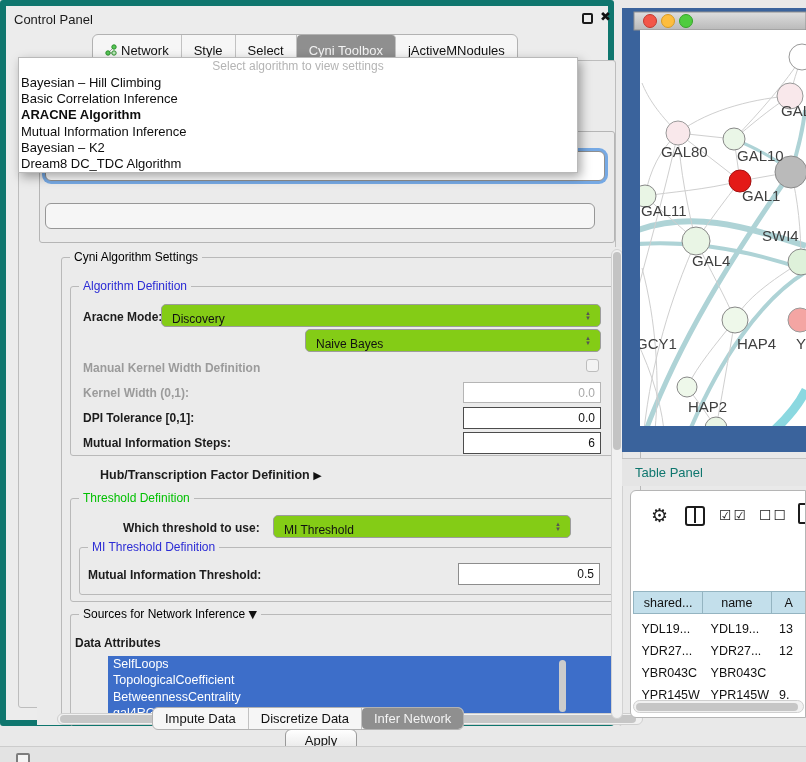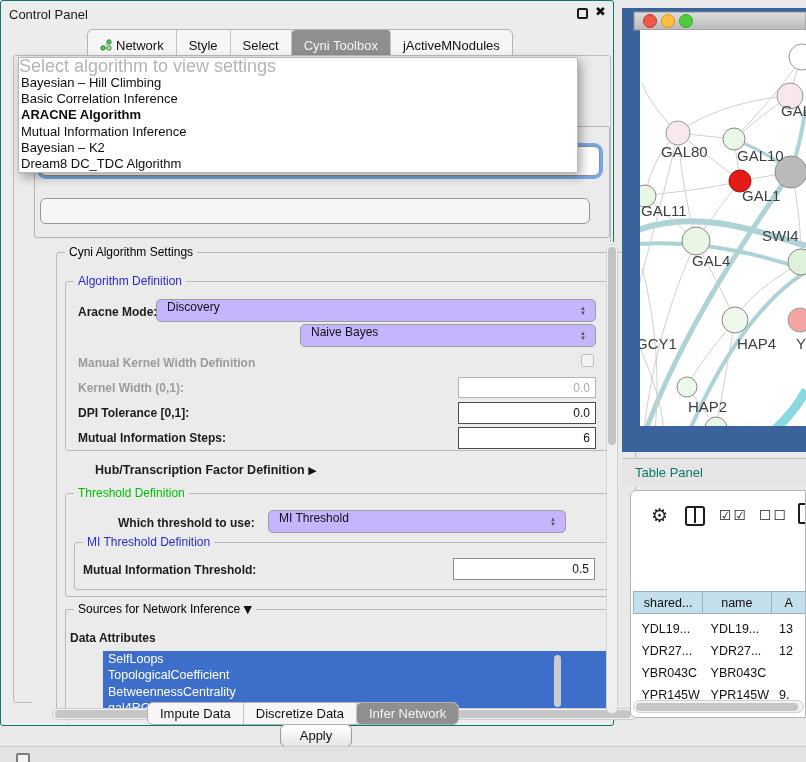--- a/index.html
+++ b/index.html
@@ -2,56 +2,56 @@
 <html><head>
 <meta charset="utf-8">
 <style>
   * { margin:0; padding:0; box-sizing:border-box; }
   html,body { width:806px; height:762px; }
   body { font-family:"Liberation Sans", sans-serif; background:#e9e9e9; }
   #screen { position:relative; width:806px; height:762px; overflow:hidden; background:#e9e9e9; }
   .abs { position:absolute; }
 
   
-  #control-panel { left:0; top:6; width:614px; height:726px; background:#ececec; border:1px solid #0f766e; border-radius:3px; }
+  #control-panel { left:0; top:6; width:614px; height:726px; background:#ececec; border:6px solid #0f766e; border-radius:3px; }
   #cp-title { left:8px; top:6px; font-size:13px; color:#1a1a1a; }
   #cp-float { left:576px; top:7px; width:11px; height:11px; border:2px solid #1a1a1a; border-radius:2px; }
   #cp-close { left:594px; top:3px; font-size:13px; font-weight:bold; color:#111; font-family:"DejaVu Sans",sans-serif; }
 
   
   #top-tabs { left:86px; top:28px; height:32px; display:flex; border:1px solid #b2b2b2; border-radius:6px; background:#f6f6f6; overflow:hidden; }
   .tab { display:flex; align-items:center; gap:4px; padding:0 12px; font-size:13px; color:#111; border-right:1px solid #c2c2c2; cursor:default; }
   .tab:last-child { border-right:none; }
   .tab.active { background:#8f8f8f; color:#f4f4f4; border-radius:4px; margin:0; }
   .net-ico { width:12px; height:12px; display:inline-block; }
 
   
   #content-panel { left:12px; top:54px; width:598px; height:648px; background:#ebebeb; border:1px solid #bdbdbd; border-radius:3px; }
   #hidden-group { left:20px; top:70px; width:576px; height:112px; border:1px solid #b5b5b5; border-radius:3px; }
   #inference-combo { left:26px; top:90px; width:560px; height:30px; background:#fff; border:1px solid #8f8f8f; border-radius:6px; box-shadow:0 0 0 3px #76a9e4; }
   #inference-combo2 { left:26px; top:142px; width:550px; height:26px; background:#f6f6f6; border:1px solid #979797; border-radius:6px; }
 
   
   #algo-dropdown { left:18px; top:57px; width:560px; height:116px; background:#ffffff; border:1px solid #b9b9b9; box-shadow:3px 4px 10px rgba(0,0,0,.35); z-index:50; }
-  #algo-header { color:#b4b4b4; font-size:18px; height:17px; line-height:17px; }
+  #algo-header { text-align:center; color:#b4b4b4; font-size:12px; height:17px; line-height:17px; }
   .algo-item { font-size:13px; color:#0d0d0d; line-height:16.2px; padding-left:2px; white-space:nowrap; }
   .algo-item.bold { font-weight:bold; }
 
   
   #settings-area { left:18px; top:186px; width:586px; height:478px; background:#ebebeb; }
   #settings-vscroll { left:592px; top:188px; width:12px; height:470px; background:#f0f0f0; border:1px solid #d2d2d2; border-radius:6px; }
   #settings-vthumb { left:1px; top:2px; width:8px; height:198px; background:#c3c3c3; border-radius:4px; }
 
   .groupbox { position:absolute; border:1px solid #b9b9b9; border-radius:3px; }
   .legend { position:absolute; top:-8px; left:8px; background:#ebebeb; padding:0 4px; font-size:12px; white-space:nowrap; }
   .legend.blue { color:#2b2bd5; }
   .legend.green { color:#00c000; }
   .lbl { position:absolute; font-size:12px; font-weight:bold; color:#1c1c1c; white-space:nowrap; }
   .lbl.dis { color:#9b9b9b; }
-  .combo { position:absolute; background:#c4b5fd; border:1px solid #9c9c9c; border-radius:5px; font-size:12px; color:#111; display:flex; align-items:flex-start; padding-left:10px; }
+  .combo { position:absolute; background:#84cc16; border:1px solid #9c9c9c; border-radius:5px; font-size:12px; color:#111; display:flex; align-items:flex-end; padding-left:10px; }
   .spin { position:absolute; right:9px; top:50%; transform:translateY(-50%); display:flex; flex-direction:column; line-height:5px; font-size:6px; color:#555; }
   .field { position:absolute; background:#ffffff; font-size:12px; color:#111; text-align:right; padding-right:5px; display:flex; align-items:center; justify-content:flex-end; }
   .field.dark { border:1px solid #4c4c4c; }
   .field.lite { border:1px solid #b5b5b5; color:#a8a8a8; }
   .field.mid  { border:1px solid #8d8d8d; }
   #kernel-checkbox { left:547px; top:110px; width:13px; height:13px; border:1px solid #bdbdbd; border-radius:3px; background:#f3f3f3; }
   .tri { font-family:"DejaVu Sans",sans-serif; font-size:11px; color:#111; }
 
   #attr-list { left:46px; top:398px; width:510px; height:66px; background:#3d6ec9; overflow:hidden; }
   .attr-item { font-size:12.5px; color:#ffffff; line-height:16.4px; padding-left:5px; white-space:nowrap; }

